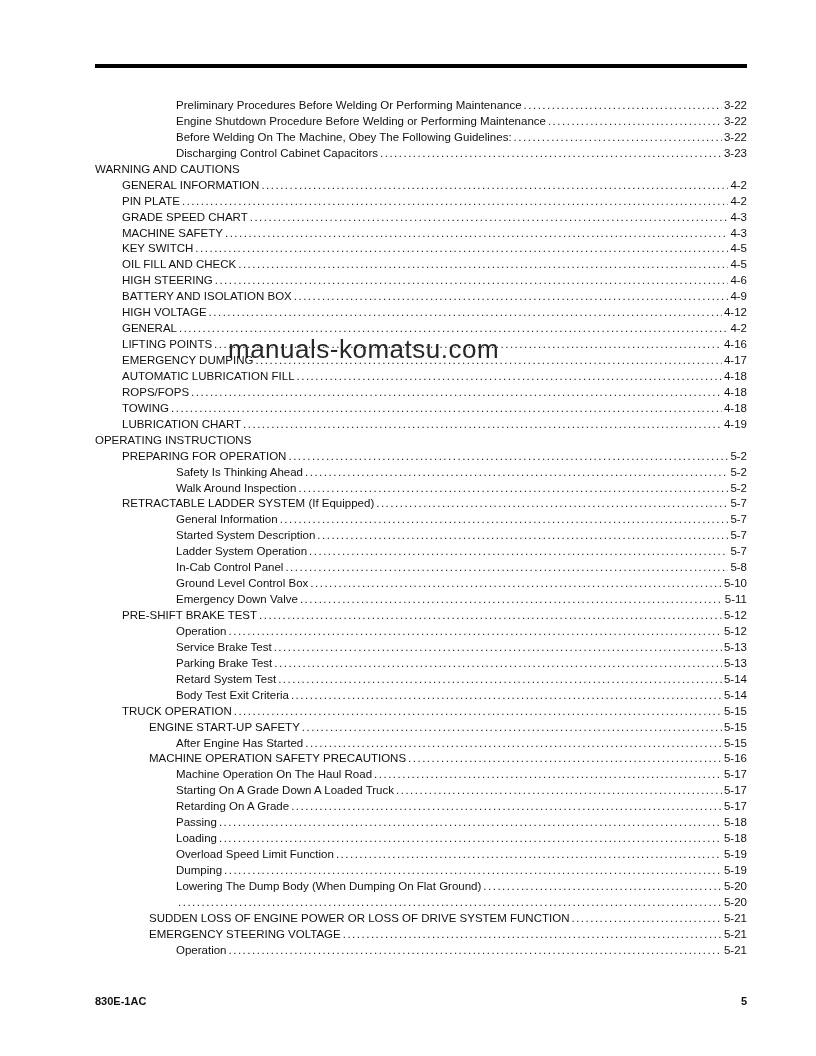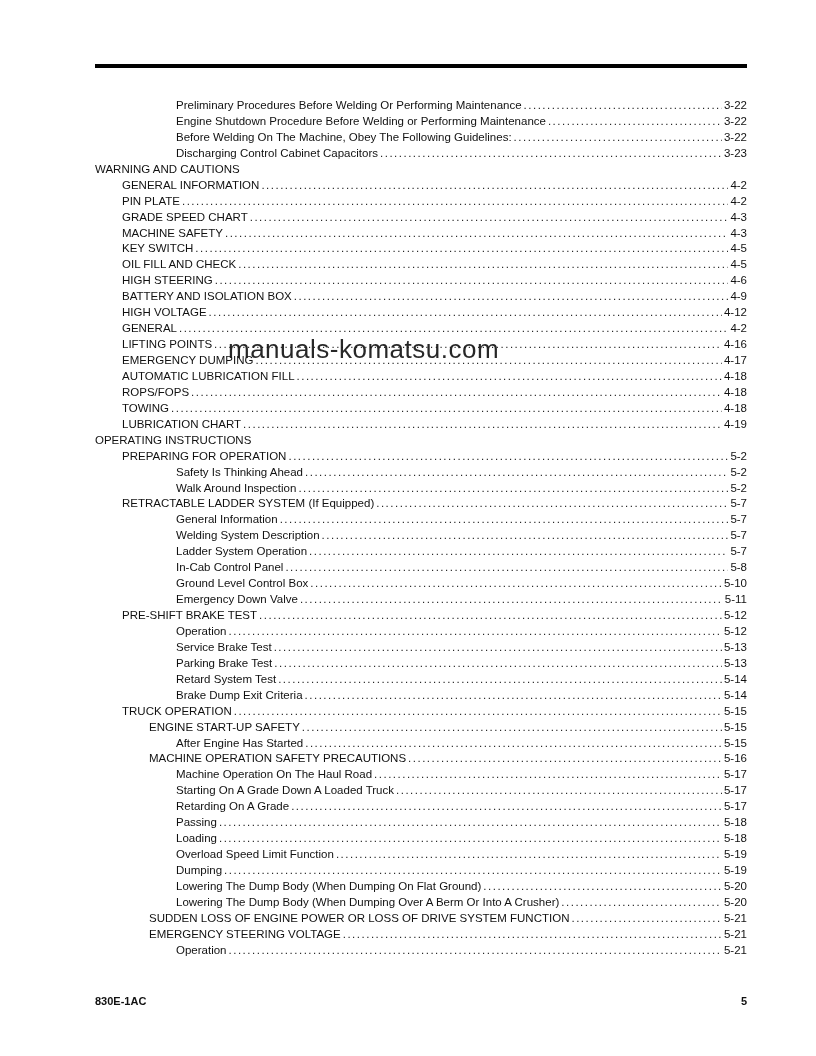--- a/index.html
+++ b/index.html
@@ -217,21 +217,21 @@
         <span class="toc-label">RETRACTABLE LADDER SYSTEM (If Equipped)</span>
         <span class="dots">............................................................................................................................................................................................................................................................................................................</span>
         <span class="toc-page">5-7</span>
       </div>
       <div class="toc-row lvl3">
         <span class="toc-label">General Information</span>
         <span class="dots">............................................................................................................................................................................................................................................................................................................</span>
         <span class="toc-page">5-7</span>
       </div>
       <div class="toc-row lvl3">
-        <span class="toc-label">Welding System Description</span>
+        <span class="toc-label">Started System Description</span>
         <span class="dots">............................................................................................................................................................................................................................................................................................................</span>
         <span class="toc-page">5-7</span>
       </div>
       <div class="toc-row lvl3">
         <span class="toc-label">Ladder System Operation</span>
         <span class="dots">............................................................................................................................................................................................................................................................................................................</span>
         <span class="toc-page">5-7</span>
       </div>
       <div class="toc-row lvl3">
         <span class="toc-label">In-Cab Control Panel</span>
@@ -267,21 +267,21 @@
         <span class="toc-label">Parking Brake Test</span>
         <span class="dots">............................................................................................................................................................................................................................................................................................................</span>
         <span class="toc-page">5-13</span>
       </div>
       <div class="toc-row lvl3">
         <span class="toc-label">Retard System Test</span>
         <span class="dots">............................................................................................................................................................................................................................................................................................................</span>
         <span class="toc-page">5-14</span>
       </div>
       <div class="toc-row lvl3">
-        <span class="toc-label">Brake Dump Exit Criteria</span>
+        <span class="toc-label">Body Test Exit Criteria</span>
         <span class="dots">............................................................................................................................................................................................................................................................................................................</span>
         <span class="toc-page">5-14</span>
       </div>
       <div class="toc-row lvl1">
         <span class="toc-label">TRUCK OPERATION</span>
         <span class="dots">............................................................................................................................................................................................................................................................................................................</span>
         <span class="toc-page">5-15</span>
       </div>
       <div class="toc-row lvl2">
         <span class="toc-label">ENGINE START-UP SAFETY</span>
@@ -332,21 +332,20 @@
         <span class="toc-label">Dumping</span>
         <span class="dots">............................................................................................................................................................................................................................................................................................................</span>
         <span class="toc-page">5-19</span>
       </div>
       <div class="toc-row lvl3">
         <span class="toc-label">Lowering The Dump Body (When Dumping On Flat Ground)</span>
         <span class="dots">............................................................................................................................................................................................................................................................................................................</span>
         <span class="toc-page">5-20</span>
       </div>
       <div class="toc-row lvl3">
-        <span class="toc-label">Lowering The Dump Body (When Dumping Over A Berm Or Into A Crusher)</span>
         <span class="dots">............................................................................................................................................................................................................................................................................................................</span>
         <span class="toc-page">5-20</span>
       </div>
       <div class="toc-row lvl2">
         <span class="toc-label">SUDDEN LOSS OF ENGINE POWER OR LOSS OF DRIVE SYSTEM FUNCTION</span>
         <span class="dots">............................................................................................................................................................................................................................................................................................................</span>
         <span class="toc-page">5-21</span>
       </div>
       <div class="toc-row lvl2">
         <span class="toc-label">EMERGENCY STEERING VOLTAGE</span>

